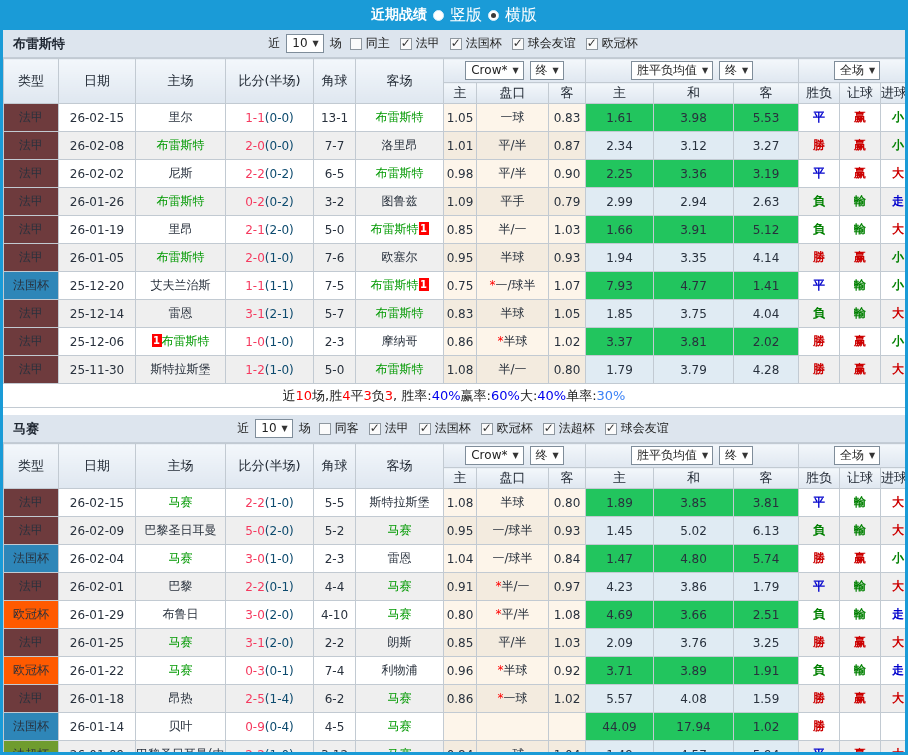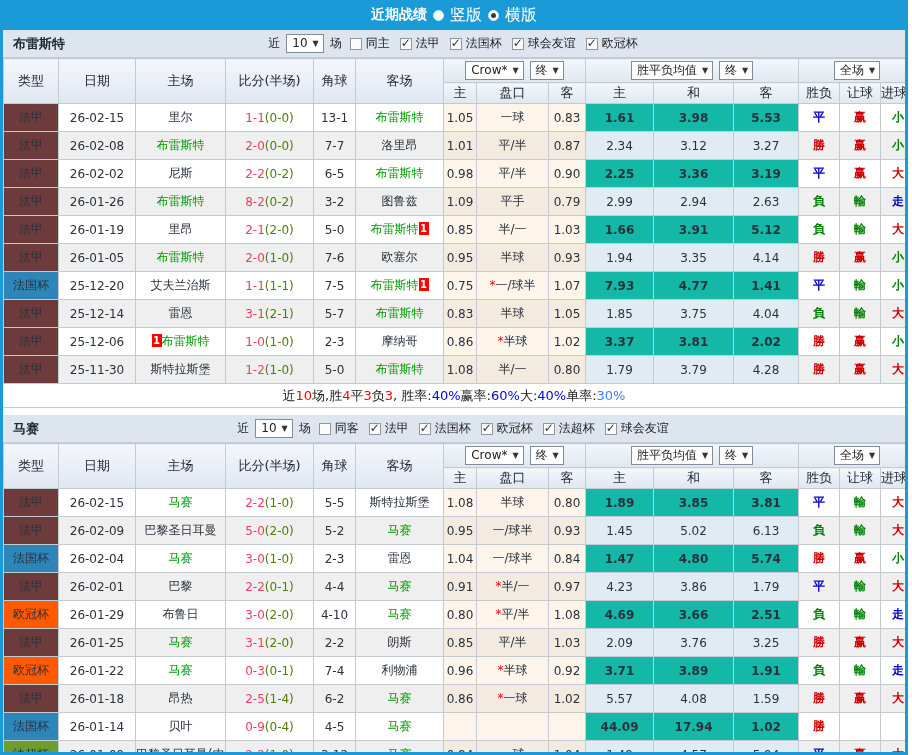--- a/index.html
+++ b/index.html
@@ -33,24 +33,24 @@
   .grid thead tr.ddrow th { height:24px; }
   .grid tbody td { height:28px; font-size:12px; color:#28313d; }
   tr.odd  td { background:#fff; }
   tr.even td { background:#efefef; }
   td.type { color:#fff; font-size:12px; }
   td.date { font-size:12px; letter-spacing:0; }
   td.teamcell { font-size:13px; }
   .tg { color:#009900; }
   .badge { display:inline-block; background:#f00; color:#fff; font-size:10px; font-weight:bold; width:10px; height:13px; line-height:13px; vertical-align:1px; }
   .score { color:#f5395e; }
-  .half { color:#4d7c0f; }
+  .half { color:#0c4a6e; }
   tr.odd  td.odds { background:#fdf5ea; }
   tr.even td.odds { background:#f3ebdf; }
-  tr.odd  td.mean { background:#14b8a6;font-weight:bold; }
+  tr.odd  td.mean { background:#22c55e; }
   tr.even td.mean { background:#e0ebf3; }
   .star { color:#f00; }
   td.res { font-size:13px; font-weight:bold; }
   .c-red { color:#cc0000; } .c-blue { color:#0000cc; } .c-green { color:#008000; }
 
   .summary { height:24px; display:flex; align-items:center; justify-content:center; font-size:13px; color:#222; border-bottom:1px solid #c2cad2; background:#fff; }
   .t-red{ color:#f00; } .t-blue{ color:#00e; } .t-green{ color:#3b82f6; } .t-plain{ color:#222; }
   .gap { height:7px; background:#fff; }
 </style>
 </head>
@@ -193,21 +193,21 @@
               <td class="mean">3.36</td>
               <td class="mean">3.19</td>
               <td class="res"><span class="c-blue">平</span></td>
               <td class="res"><span class="c-red">赢</span></td>
               <td class="res"><span class="c-red">大</span></td>
             </tr>
             <tr class="even">
               <td class="type" style="background: rgb(110, 59, 61);">法甲</td>
               <td class="date">26-01-26</td>
               <td class="teamcell"><span class="tg">布雷斯特</span></td>
-              <td class="scorecell"><span class="score">8-2</span><span class="half">(0-2)</span></td>
+              <td class="scorecell"><span class="score">0-2</span><span class="half">(0-2)</span></td>
               <td class="corner">3-2</td>
               <td class="teamcell"><span>图鲁兹</span></td>
               <td class="odds">1.09</td>
               <td class="odds">平手</td>
               <td class="odds">0.79</td>
               <td class="mean">2.99</td>
               <td class="mean">2.94</td>
               <td class="mean">2.63</td>
               <td class="res"><span class="c-green">負</span></td>
               <td class="res"><span class="c-green">輸</span></td>

